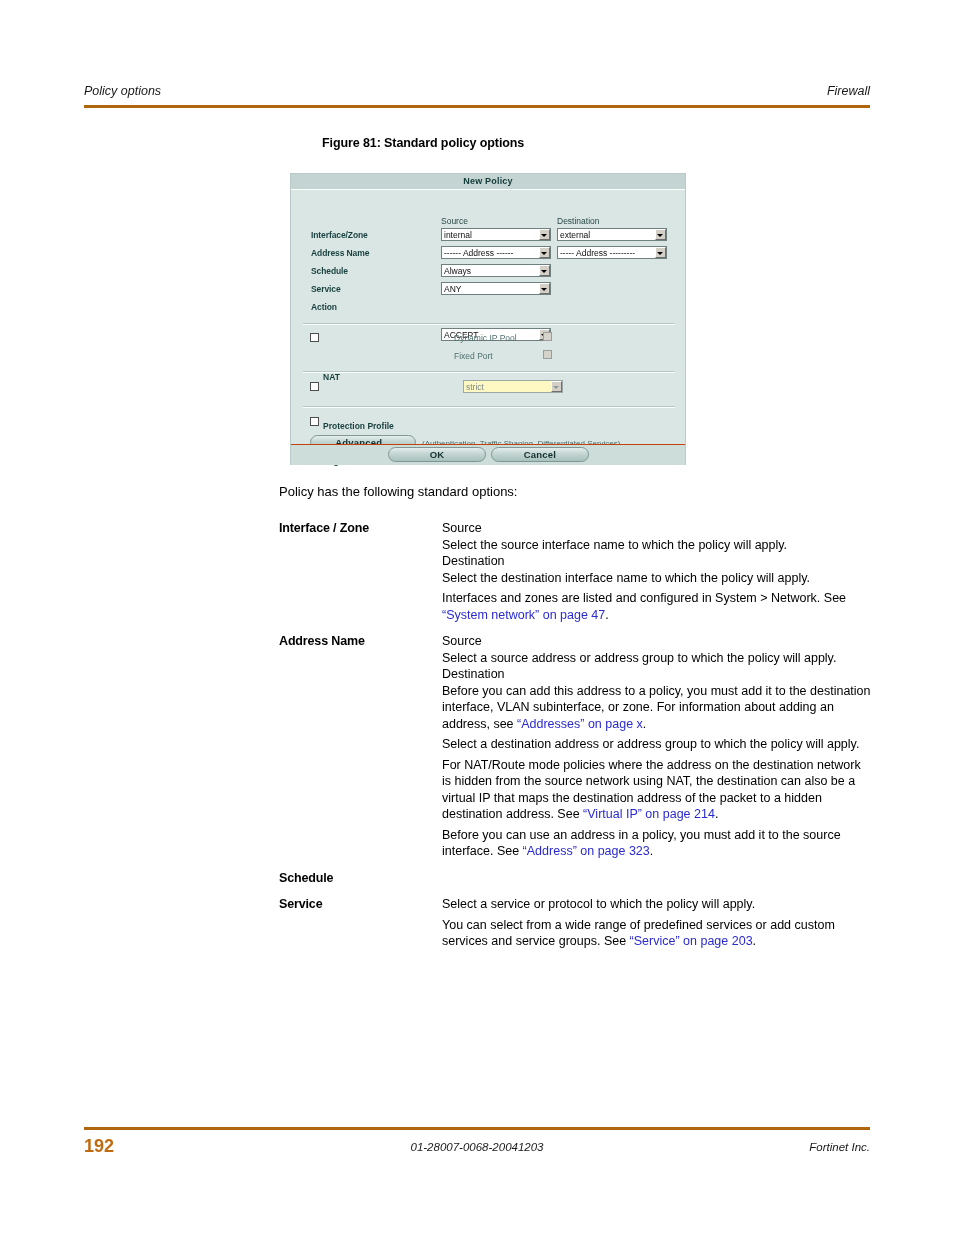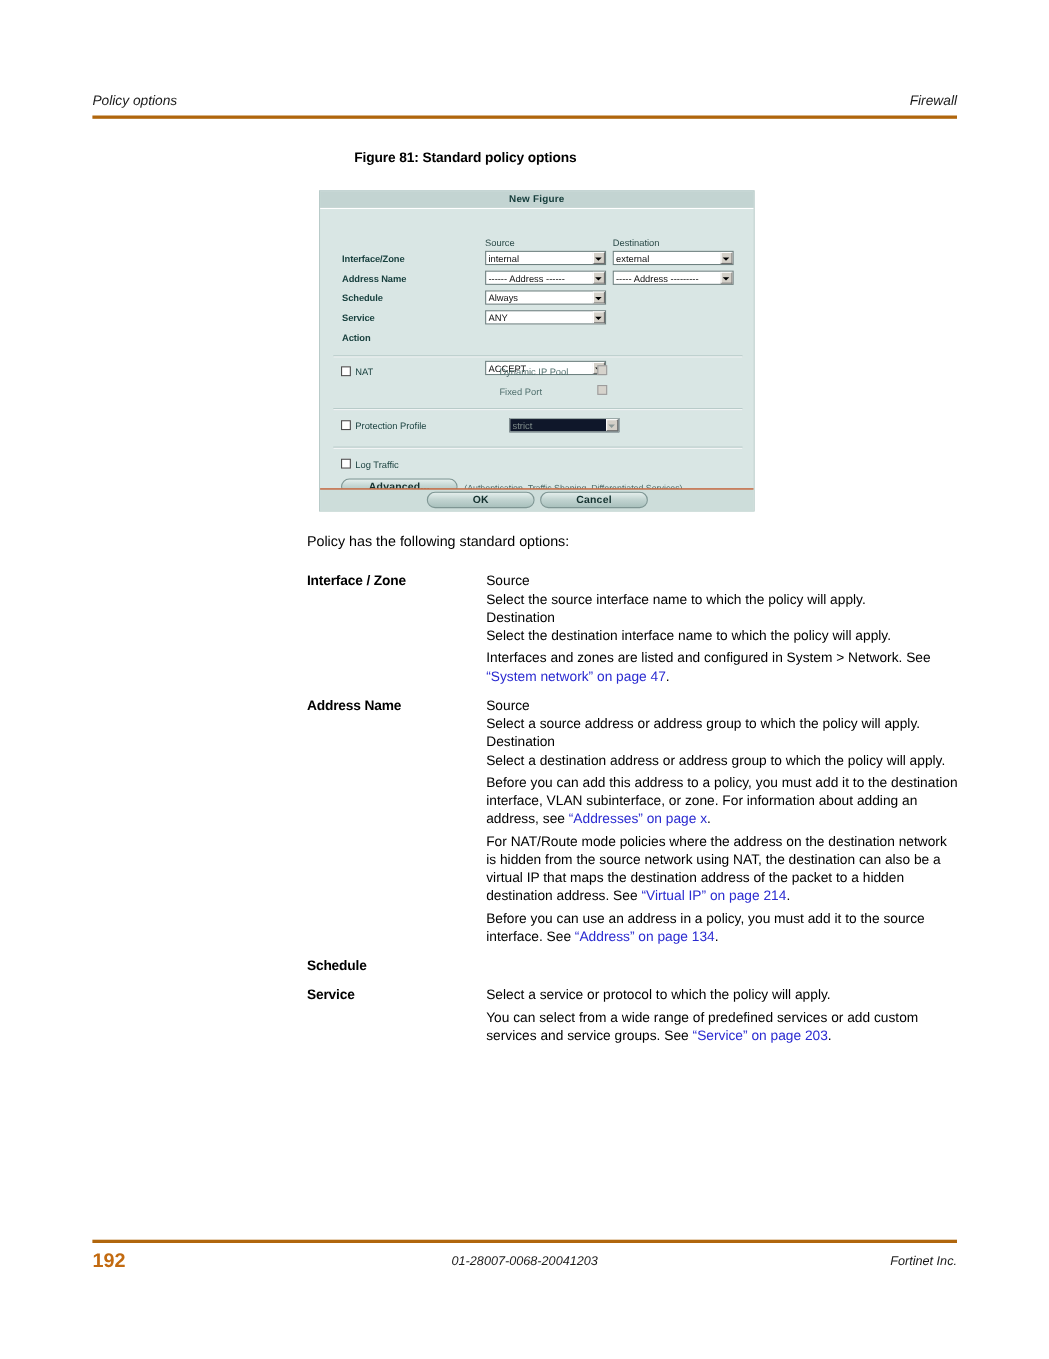--- a/index.html
+++ b/index.html
@@ -147,21 +147,21 @@
     position: absolute;
     left: 50%;
     top: 50%;
     margin-left: -3px;
     margin-top: -1px;
     border-left: 3px solid transparent;
     border-right: 3px solid transparent;
     border-top: 3px solid #000000;
   }
   .sel.disabled {
-    background: #0f172a;
+    background: #fef9c3;
     border-color: #9aa9a8;
     color: #7d8a89;
   }
   .sel.disabled .arrow::after {
     border-top-color: #8b9897;
   }
 
   
   .sel-src { left: 150px; width: 110px; }
   .sel-dst { left: 266px; width: 110px; }
@@ -185,22 +185,23 @@
     border: 1px solid #4d4d4d;
     box-sizing: border-box;
   }
   .cb.disabled {
     background: #d6d3cc;
     border-color: #9c9c9c;
   }
   .cb-label {
     position: absolute;
     font-size: 8.5px;
-    font-weight: normal;
+    font-weight: bold;
     color: #173f3d;
+    margin-top: 39px;
   }
   .plain-label {
     position: absolute;
     font-size: 8.5px;
     color: #51706e;
   }
 
   
   .pill {
     position: absolute;
@@ -326,21 +327,21 @@
 <div class="page-header">
   <div class="hdr-left">Policy options</div>
   <div class="hdr-right">Firewall</div>
 </div>
 <div class="rule-top"></div>
 
 <div class="figure-caption">Figure 81: Standard policy options</div>
 
 <div class="dialog">
 
-  <div class="dialog-titlebar">New Figure</div>
+  <div class="dialog-titlebar">New Policy</div>
 
   <div class="dialog-body">
 
     <div class="col-label col-src">Source</div>
     <div class="col-label col-dst">Destination</div>
 
     <div class="row-label" style="top:40px;">Interface/Zone</div>
     <div class="sel sel-src" style="top:38px;">
       <span class="sel-text">internal</span>
       <span class="arrow"></span>
@@ -428,24 +429,24 @@
       <p class="tight"><span>Interfaces and zones are listed and configured in System &gt; Network. See </span><span class="xref">“System network” on page 47</span><span>.</span></p>
     </div>
   </div>
 
   <div class="defrow">
     <div class="defterm">Address Name</div>
     <div class="defbody">
       <p class="tight">Source</p>
       <p class="tight">Select a source address or address group to which the policy will apply.</p>
       <p class="tight">Destination</p>
+      <p><span>Before you can add this address to a policy, you must add it to the destination interface, VLAN subinterface, or zone. For information about adding an address, see </span><span class="xref">“Addresses” on page x</span><span>.</span></p>
       <p>Select a destination address or address group to which the policy will apply.</p>
-      <p><span>Before you can add this address to a policy, you must add it to the destination interface, VLAN subinterface, or zone. For information about adding an address, see </span><span class="xref">“Addresses” on page x</span><span>.</span></p>
       <p><span>For NAT/Route mode policies where the address on the destination network is hidden from the source network using NAT, the destination can also be a virtual IP that maps the destination address of the packet to a hidden destination address. See </span><span class="xref">“Virtual IP” on page 214</span><span>.</span></p>
-      <p class="tight"><span>Before you can use an address in a policy, you must add it to the source interface. See </span><span class="xref">“Address” on page 134</span><span>.</span></p>
+      <p class="tight"><span>Before you can use an address in a policy, you must add it to the source interface. See </span><span class="xref">“Address” on page 323</span><span>.</span></p>
     </div>
   </div>
 
   <div class="defrow">
     <div class="defterm">Schedule</div>
   </div>
 
   <div class="defrow">
     <div class="defterm">Service</div>
     <div class="defbody">

